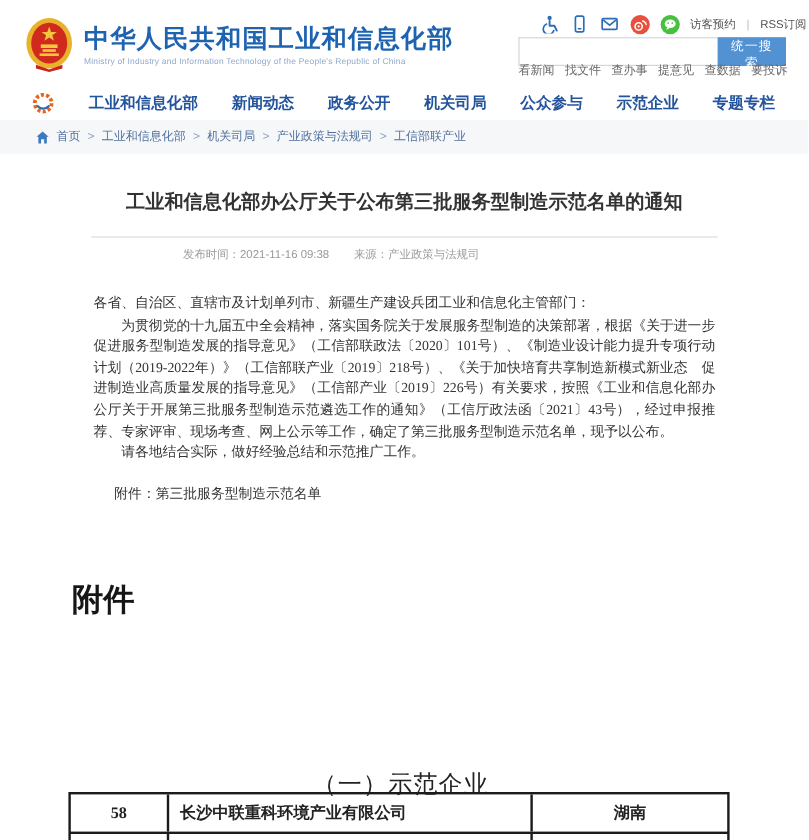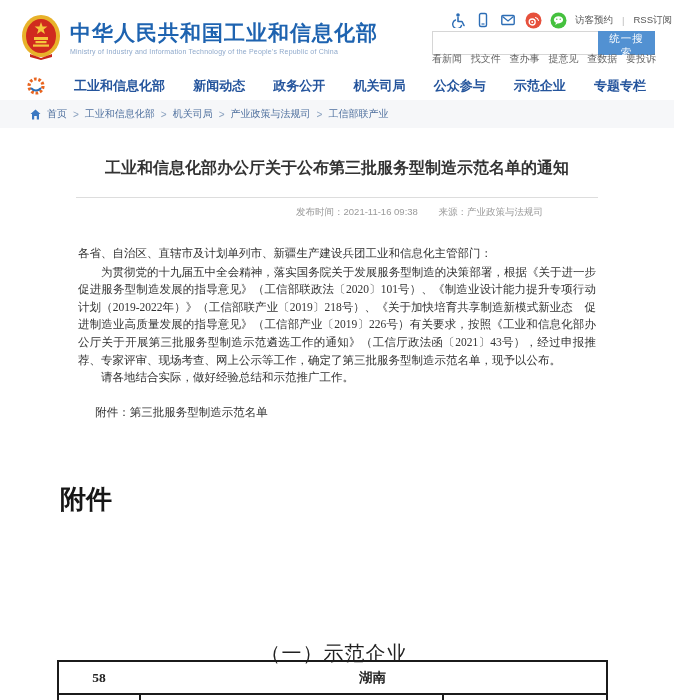--- a/index.html
+++ b/index.html
@@ -37,21 +37,21 @@
               display:flex;align-items:center;}
   .crumb-inner{margin-left:30px;display:flex;align-items:center;gap:6px;font-size:10px;color:#50719f;}
   .crumb{cursor:pointer;white-space:nowrap;}
   .crumb-sep{color:#8aa1bf;}
   .home-icon{width:11px;height:11px;display:inline-block;}
 
   
   .art-title{position:absolute;top:158px;left:0;width:674px;text-align:center;
              font-size:16px;font-weight:bold;color:#333;}
   .art-divider{position:absolute;top:197px;left:76px;width:522px;border-top:1px solid #ddd;}
-  .art-meta{position:absolute;top:206px;left:0;width:552px;text-align:right;font-size:9.5px;color:#9a9a9a;}
+  .art-meta{position:absolute;top:206px;left:0;width:552px;text-align:center;font-size:9.5px;color:#9a9a9a;}
   .art-meta span{margin:0 9px;}
 
   .doc-body{position:absolute;top:245px;left:78px;width:518px;
             font-family:"Liberation Serif","DejaVu Serif",serif;font-size:11.5px;color:#333;
             line-height:17.6px;text-align:justify;}
   .doc-number{text-align:center;color:#3c3c3c;margin-bottom:26px;}
   .salutation{margin:0 0 1px 0;}
   .para{margin:0;text-indent:2em;}
   .attach-line{margin-top:17px;text-indent:1.5em;}
 
@@ -206,20 +206,21 @@
     <p class="para">请各地结合实际，做好经验总结和示范推广工作。</p>
     <p class="attach-line">附件：第三批服务型制造示范名单</p>
   </div>
 
   <div class="attach-heading">附件</div>
   <div class="attach-section-title">（一）示范企业</div>
 
   <div class="demo-table">
     <div class="trow">
       <div class="tcell no">58</div>
+      <div class="tcell company">长沙中联重科环境产业有限公司</div>
       <div class="tcell province">湖南</div>
     </div>
     <div class="trow-partial">
       <div class="pc1"></div>
         <div class="pc2"></div>
         <div class="pc3"></div>
     </div>
   </div>
 
 </div>

